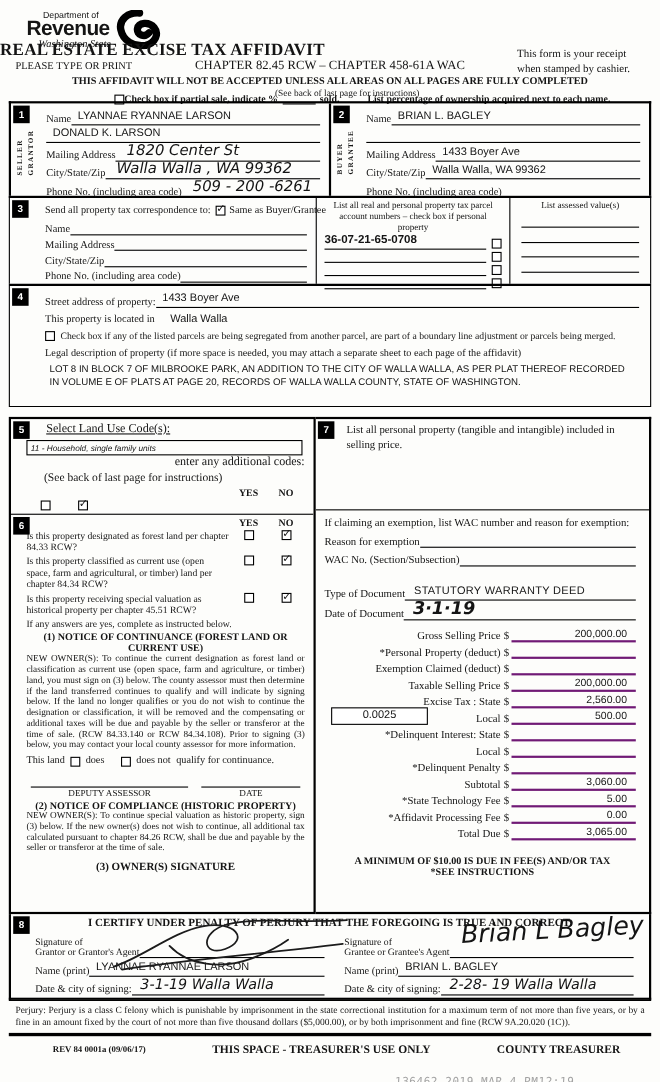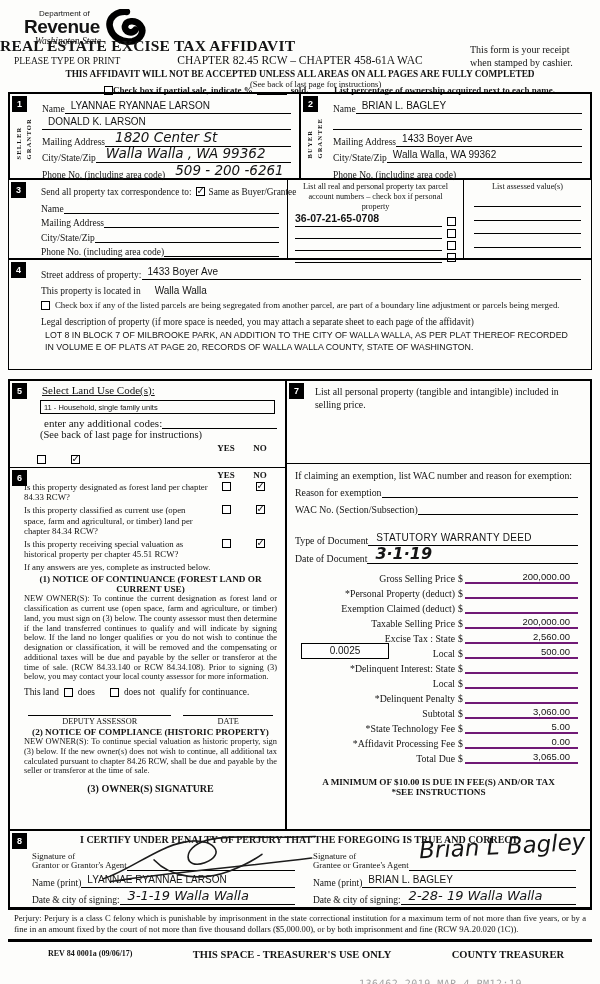--- a/index.html
+++ b/index.html
@@ -67,22 +67,22 @@
   .s4legal-lb { font-size:9.3px; height:16px; display:flex; align-items:center; }
   .s4legal { font-family:"Liberation Sans",sans-serif; font-size:8.8px; line-height:1.35; padding-left:4px; }
 
   
   .cols { display:flex; margin-top:9px; height:452px; }
   .colL { position:relative; width:279px; border:2px solid #000; overflow:hidden; }
   .colR { position:relative; flex:1; border:2px solid #000; border-left:none; overflow:hidden; display:flex; flex-direction:column; }
 
   .s5 { position:relative; padding:3px 8px 3px 14px; border-bottom:1.5px solid #000; }
   .s5-title { margin-left:18px; font-size:11px; text-decoration:underline; height:16px; }
-  .codebox { margin-left:16px; margin-right:2px; border:1.5px solid #000; height:14px; font-family:"Liberation Sans",sans-serif; font-size:7.5px; padding:2px 3px; }
-  .s5-add { margin-left:20px; display:flex; align-items:flex-end; height:15px; font-size:11px; }
+  .codebox { margin-left:0; margin-right:2px; border:1.5px solid #000; height:14px; font-family:"Liberation Sans",sans-serif; font-size:7.5px; padding:2px 3px;font-style:italic; }
+  .s5-add { margin-left:20px; display:flex; align-items:flex-end; height:15px; font-size:11px;flex-direction:column; }
   .s5-see { margin-left:16px; font-size:10.5px; height:14px; }
   .yn { display:flex; justify-content:flex-end; height:12px; }
   .yn span { width:34px; text-align:center; font-weight:bold; font-size:9px; }
   .qrow { display:flex; align-items:flex-start; }
   .qtext { flex:1; font-size:8.8px; line-height:1.16; }
   .qcbs { display:flex; flex:none; }
   .qcbs i { width:34px; display:flex; justify-content:center; }
 
   .s6 { position:relative; padding:2px 8px 0 14px; }
   .s6 .qrow { margin-bottom:3px; }

